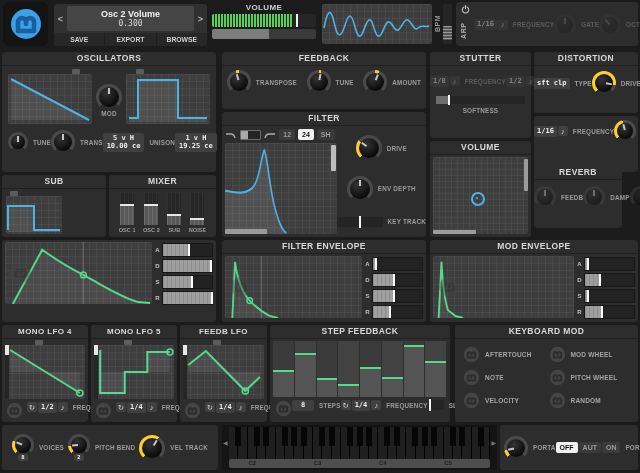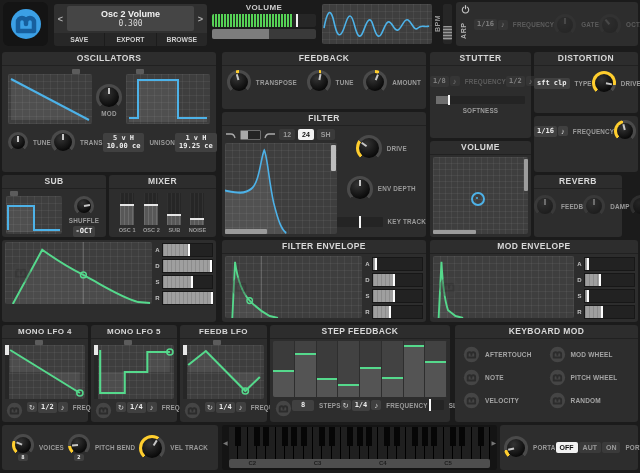--- a/index.html
+++ b/index.html
@@ -220,30 +220,20 @@
   <div class="panel" style="left:2px;top:175px;width:104px;height:62px">
     <div class="ptitle">SUB</div>
     <div style="display:flex;padding:7px 4px 0 4px;gap:4px">
       <div class="display" style="width:56px;height:38px">
         <div class="tab" style="left:8%"></div>
         <svg width="56" height="38" viewBox="0 0 56 38" preserveAspectRatio="none">
           <path d="M2,10 H28 V34 H54 V36 H2 Z" fill="rgba(255,255,255,.09)"></path>
           <path d="M2,34 V10 H28 V34 H54" fill="none" stroke="#4db2e8" stroke-width="2"></path>
         </svg>
       </div>
-      <div style="flex:1;display:flex;flex-direction:column;align-items:center;gap:1px">
-        <div class="kslot">
-            <div class="knob" style="height: 20px; width: 20px; background: conic-gradient(from 225deg, rgb(74, 74, 74) 0deg, rgb(74, 74, 74) 270deg, transparent 270deg, transparent 360deg);">
-              <div class="knob-cap"></div>
-              <div class="knob-ind" style="transform: rotate(81deg);"></div>
-            </div>
-          </div>
-        <div class="klabel">SHUFFLE</div>
-        <div class="vbox" style="margin-top:1px">-OCT</div>
-      </div>
     </div>
   </div>
 
   <div class="panel" style="left:109px;top:175px;width:107px;height:62px">
     <div class="ptitle">MIXER</div>
     <div style="display:flex;justify-content:space-around;padding:4px 6px 0 6px">
         <div class="mx-ch">
           <div class="mx-track">
             <div class="mx-fill" style="height: 60%;"></div>
           </div>
@@ -450,21 +440,21 @@
             <div class="knob" style="height: 22px; width: 22px; background: conic-gradient(from 225deg, rgb(255, 206, 46) 0deg, rgb(255, 206, 46) 94.5deg, rgb(74, 74, 74) 94.5deg, rgb(74, 74, 74) 270deg, transparent 270deg, transparent 360deg);">
               <div class="knob-cap"></div>
               <div class="knob-ind" style="transform: rotate(-40.5deg);"></div>
             </div>
           </div>
         <div class="klabel">MIX</div>
       </div>
     </div>
   </div>
 
-  <div class="panel" style="left:534px;top:175px;width:88px;height:62px">
+  <div class="panel" style="left:534px;top:166px;width:88px;height:62px">
     <div class="ptitle">REVERB</div>
     <div style="display:flex;justify-content:space-around;padding-top:6px">
       <div class="kwrap">
         <div class="kslot">
             <div class="knob dim" style="height: 22px; width: 22px; background: conic-gradient(from 225deg, rgb(74, 74, 74) 0deg, rgb(74, 74, 74) 270deg, transparent 270deg, transparent 360deg);">
               <div class="knob-cap"></div>
               <div class="knob-ind" style="transform: rotate(0deg);"></div>
             </div>
           </div>
         <div class="klabel">FEEDB</div>

